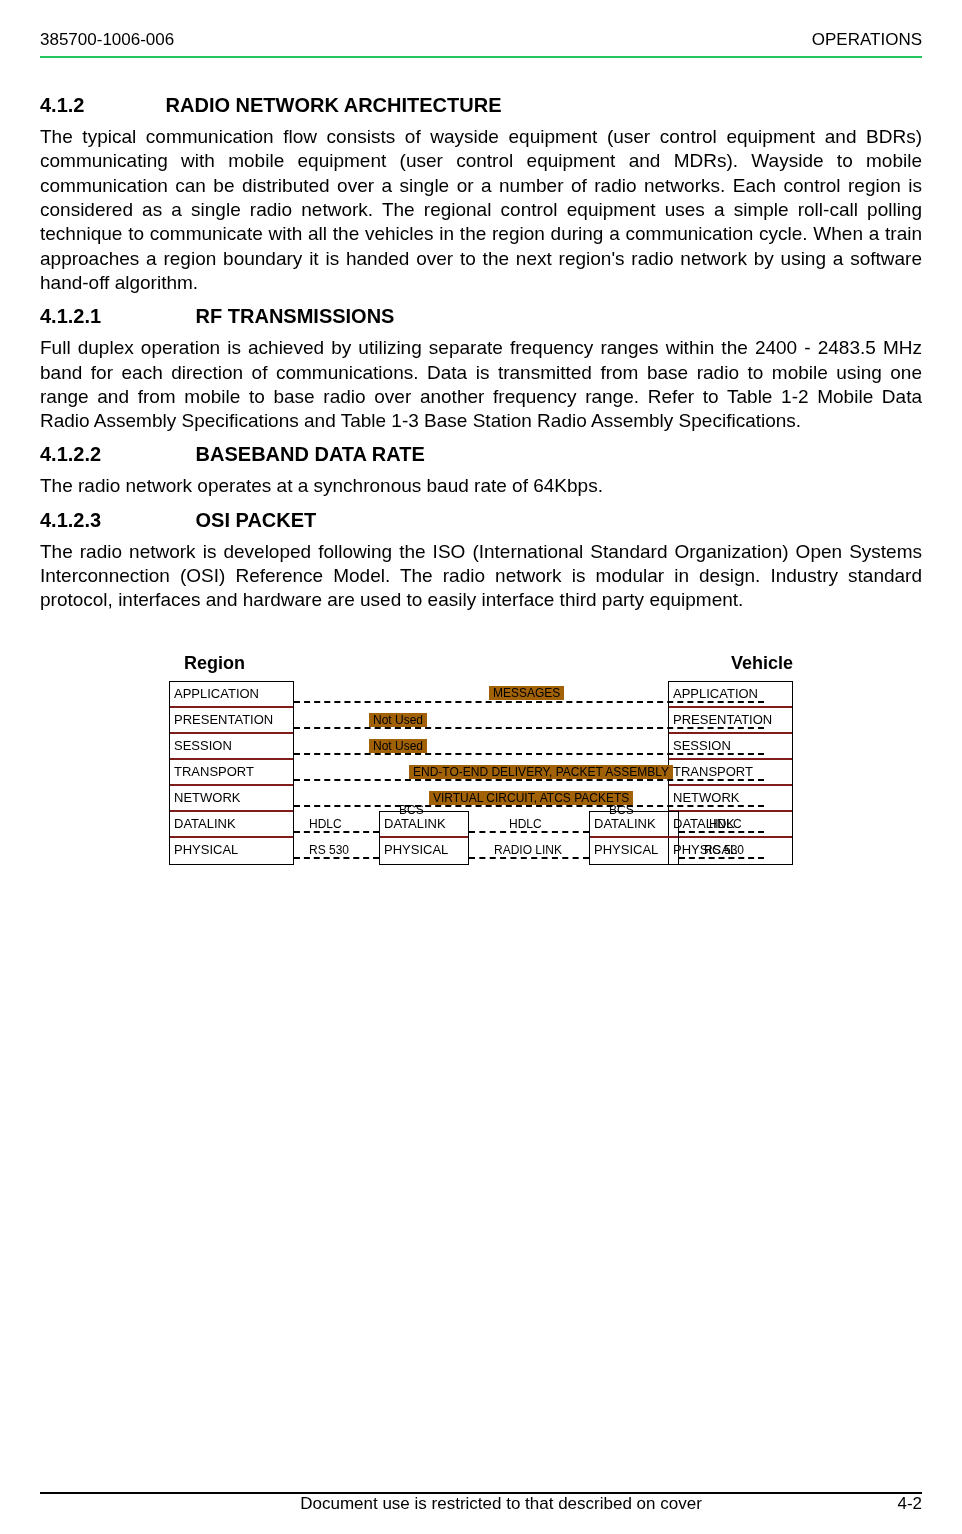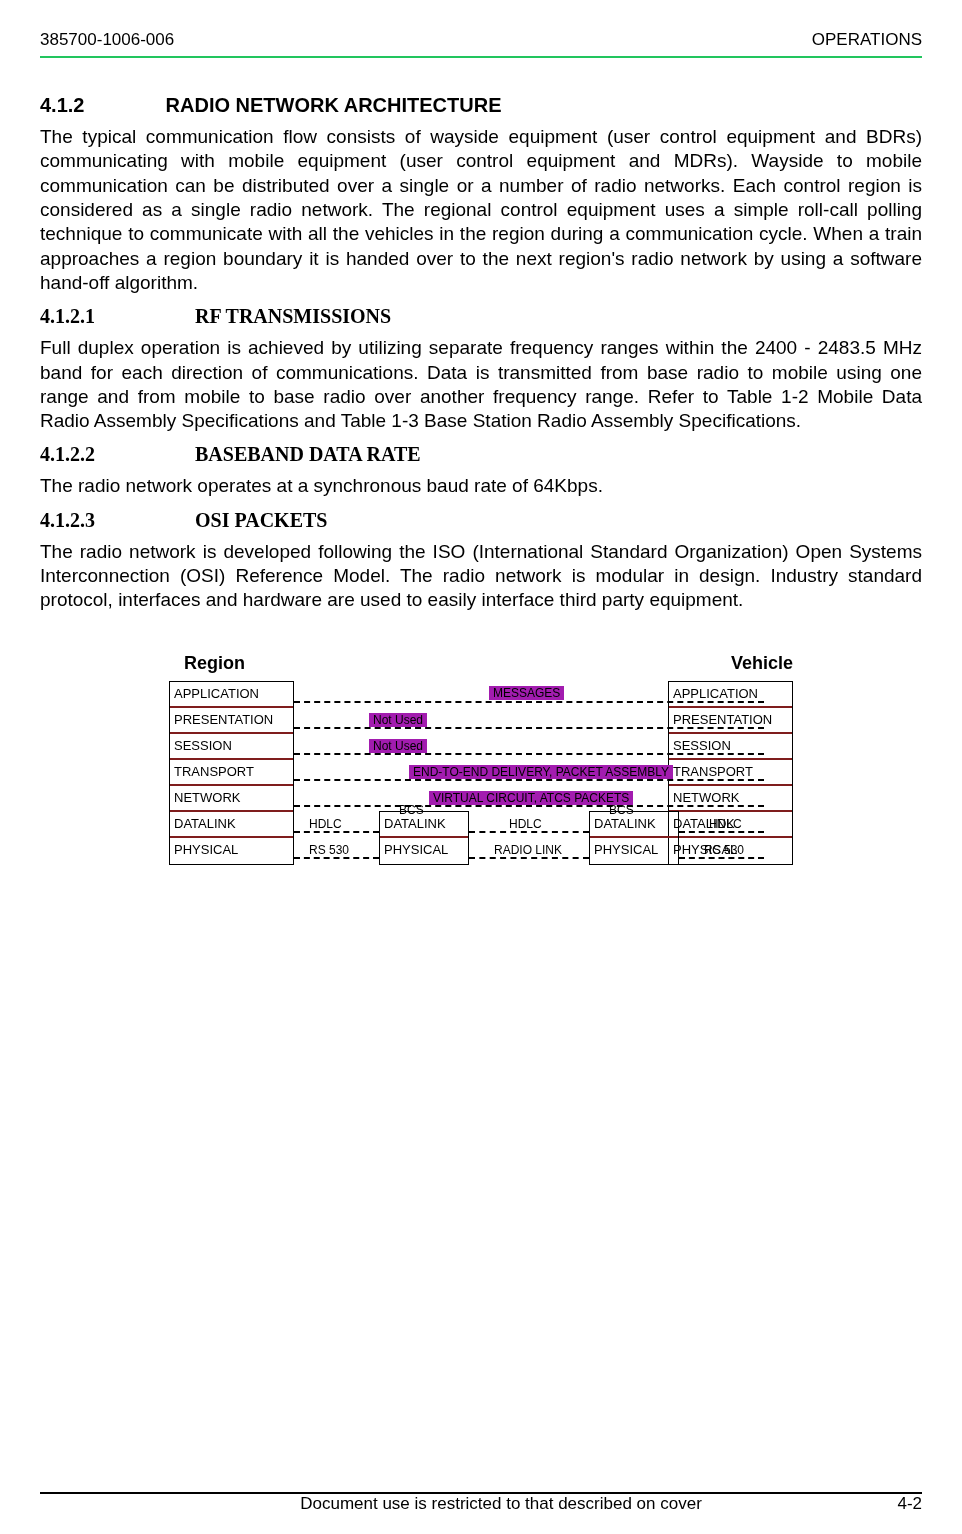--- a/index.html
+++ b/index.html
@@ -26,21 +26,20 @@
       font-weight: bold;
       font-size: 20px;
       margin-top: 18px;
       margin-bottom: 8px;
     }
     .h2 .num { display: inline-block; width: 120px; }
     .h3 {
       font-weight: bold;
       font-size: 20px;
       margin-bottom: 8px;
-      font-family: Liberation Serif, serif;
     }
     .h3 .num { display: inline-block; width: 150px; }
     .para {
       font-size: 19px;
       line-height: 1.28;
       text-align: justify;
       margin-bottom: 10px;
     }
 
     .figure-wrap {
@@ -94,21 +93,21 @@
 
     .dash-line {
       position: absolute;
       border-top: 2px dashed #000;
       height: 0;
     }
     .conn-text {
       position: absolute;
       font-size: 12px;
       text-align: center;
-      background: #a21caf;
+      background: #a16207;
       padding: 0 4px;
       white-space: nowrap;
     }
     .small-label {
       position: absolute;
       font-size: 12px;
       white-space: nowrap;
     }
 
     .figure-caption {
@@ -152,21 +151,21 @@
   <p class="para">Full duplex operation is achieved by utilizing separate frequency ranges within the 2400 - 2483.5 MHz band for each direction of communications. Data is transmitted from base radio to mobile using one range and from mobile to base radio over another frequency range.  Refer to Table 1-2 Mobile Data Radio Assembly Specifications and Table 1-3 Base Station Radio Assembly Specifications.</p>
 
   <div class="h3">
     <span class="num">4.1.2.2</span>
     <span>BASEBAND DATA RATE</span>
   </div>
   <p class="para">The radio network operates at a synchronous baud rate of 64Kbps.</p>
 
   <div class="h3">
     <span class="num">4.1.2.3</span>
-    <span>OSI PACKETS</span>
+    <span>OSI PACKET</span>
   </div>
   <p class="para">The radio network is developed following the ISO (International Standard Organization) Open Systems Interconnection (OSI) Reference Model. The radio network is modular in design. Industry standard protocol, interfaces and hardware are used to easily interface third party equipment.</p>
 
   <div class="figure-wrap">
     <div class="figure">
       <div class="label-region">Region</div>
       <div class="label-vehicle">Vehicle</div>
 
       <div class="stack left">
         <div class="layer">APPLICATION</div>

